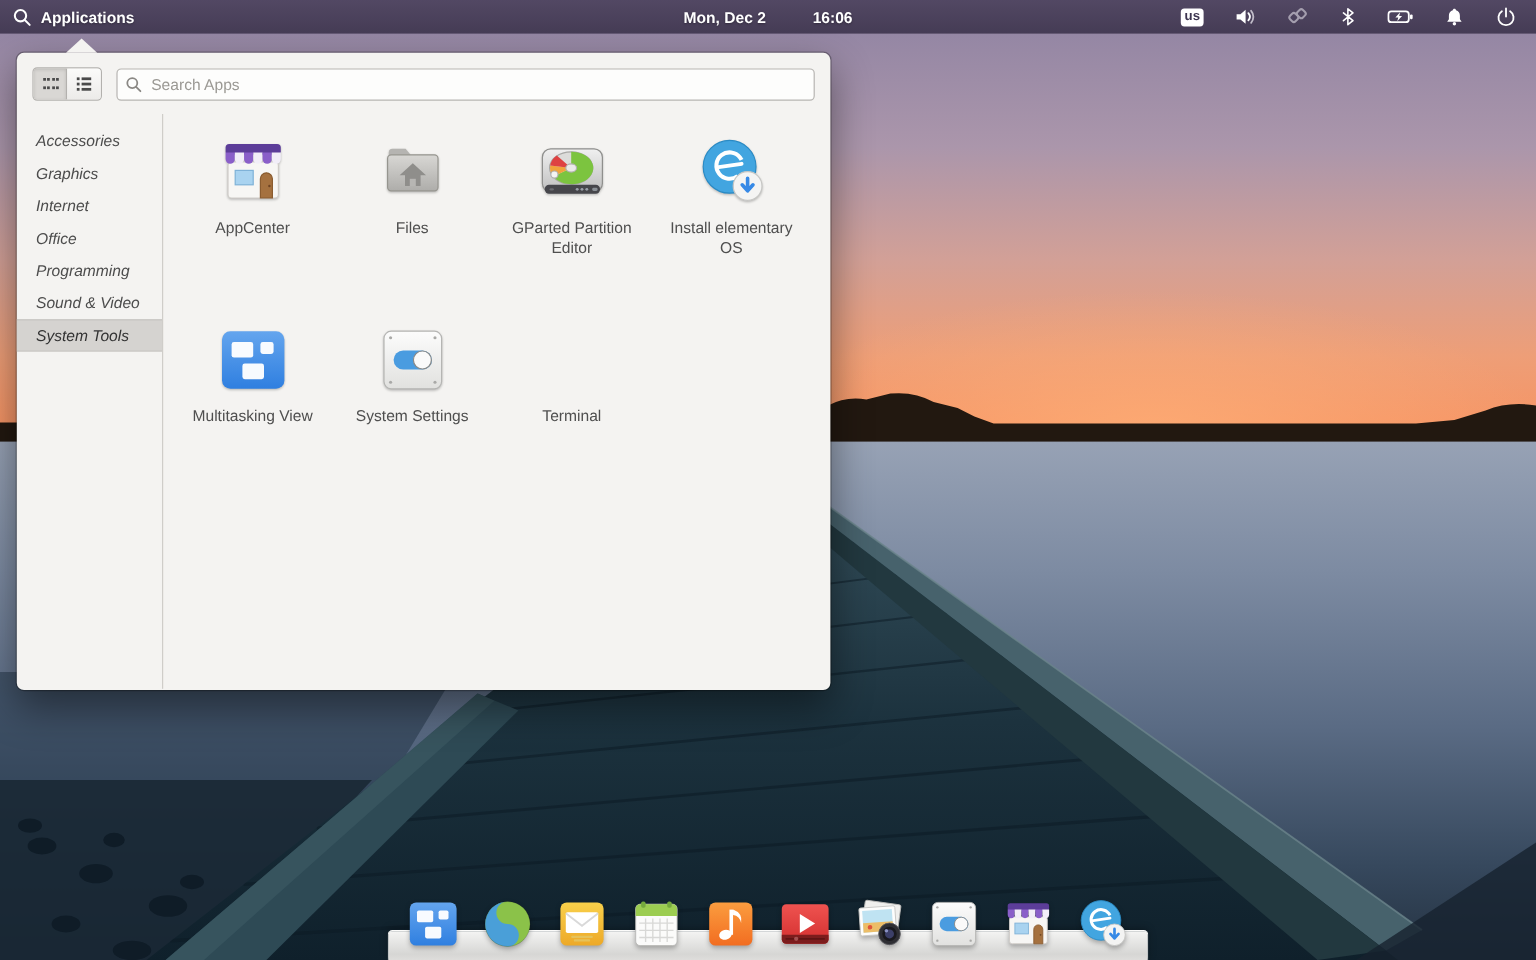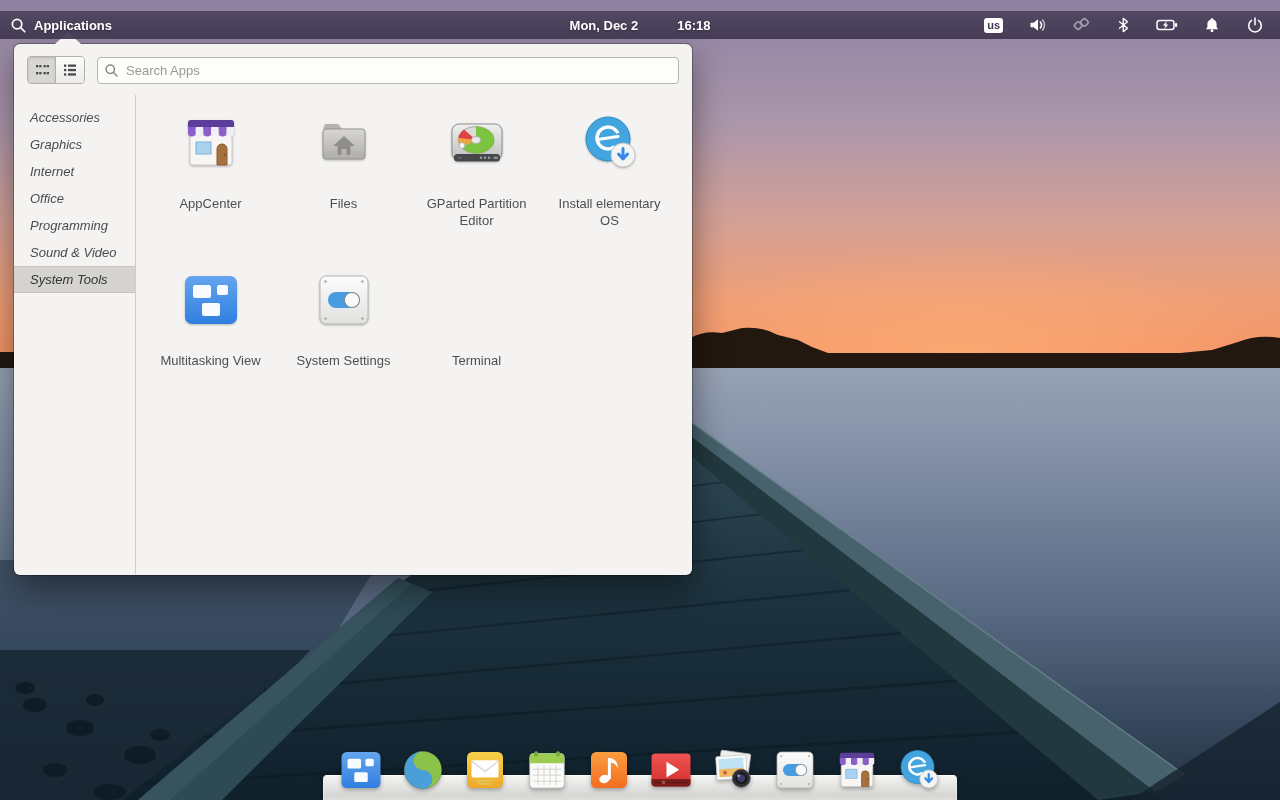--- a/index.html
+++ b/index.html
@@ -3,21 +3,21 @@
 <meta charset="utf-8">
 <style>
   * { margin:0; padding:0; box-sizing:border-box; }
   html,body { width:1280px; height:800px; overflow:hidden; }
   body { font-family:"Liberation Sans","DejaVu Sans",sans-serif; position:relative; background:#5a6a85; }
 
   
   #wallpaper { position:absolute; inset:0; z-index:0; }
 
   
-  #panel { position:absolute; top:11px; left:0; right:0; height:28px; z-index:50;
+  #panel { position:absolute; top:0; left:0; right:0; height:28px; z-index:50;
     background:linear-gradient(rgba(77,67,94,.92), rgba(62,53,78,.92));
     display:flex; align-items:center; color:#fff; font-size:13px; font-weight:bold;
     text-shadow:0 1px 2px rgba(0,0,0,.35); }
   .panel-left { display:flex; align-items:center; gap:7px; padding-left:10px; height:100%; cursor:default; }
   .panel-center { position:absolute; left:50%; transform:translateX(-50%); display:flex; gap:39px; align-items:center; }
   .panel-right { margin-left:auto; display:flex; gap:25px; padding-right:16px; height:100%; }
   .kbd-badge { background:#fff; color:#3d3550; border-radius:3px; padding:0px 3px; font-size:11px; font-weight:bold; line-height:15px; text-shadow:none; }
   .tray-icon { display:flex; align-items:center; }
 
   
@@ -44,21 +44,21 @@
   .cat-item { height:27px; display:flex; align-items:center; padding-left:16px;
     font-size:13px; color:#4c4c4c; cursor:default; }
   .cat-item.selected { background:#d5d3d0; color:#333;
     box-shadow:inset 0 1px 0 #c7c5c2, inset 0 -1px 0 #c7c5c2; }
   .menu-divider { width:1px; background:#cfcdc9; margin-bottom:1px; }
   .app-grid { flex:1; display:grid; grid-template-columns:repeat(4,133px); grid-auto-rows:157px;
     padding:12px 0 0 8px; }
   .app-cell { display:flex; flex-direction:column; align-items:center; cursor:default; }
   .app-icon-box { width:64px; height:64px; margin-top:4px; display:flex; align-items:center; justify-content:center; }
   .app-icon-box svg { filter:drop-shadow(0 1px 1px rgba(0,0,0,.25)); }
-  .app-label { margin-top:20px; font-size:13px; line-height:17px; color:#4f4f4f; text-align:center; max-width:122px; }
+  .app-label { margin-top:6px; font-size:13px; line-height:17px; color:#4f4f4f; text-align:center; max-width:122px; }
 
   
   #dock { position:absolute; left:50%; transform:translateX(-50%); bottom:0; z-index:30; width:634px; height:25px; }
   .dock-shelf { position:absolute; inset:0;
     background:linear-gradient(#f4f4f3,#d6d6d4 80%,#dedddb);
     border-top:1px solid #fbfbfa; border-left:1px solid #e8e8e6; border-right:1px solid #e8e8e6;
     border-radius:4px 4px 0 0; box-shadow:0 -1px 6px rgba(0,0,0,.25); }
   .dock-icons { position:absolute; left:50%; transform:translateX(-50%); bottom:6px;
     display:flex; gap:14px; align-items:flex-end; }
   .dock-item { width:48px; height:48px; cursor:default; }
@@ -295,21 +295,21 @@
 <div id="panel">
   <div class="panel-left">
     <svg width="17" height="17" viewBox="0 0 18 18">
       <circle cx="7.5" cy="7.5" r="5" fill="none" stroke="#fff" stroke-width="1.8"></circle>
       <path d="M11.3 11.3 L15.6 15.6" stroke="#fff" stroke-width="1.8" stroke-linecap="round"></path>
     </svg>
     <span>Applications</span>
   </div>
   <div class="panel-center">
     <span>Mon, Dec 2</span>
-    <span>16:18</span>
+    <span>16:06</span>
   </div>
   <div class="panel-right">
     <span class="tray-icon">
       <span class="kbd-badge">us</span>
     </span>
     <span class="tray-icon">
       <svg width="19" height="18" viewBox="0 0 19 18">
         <path d="M2.5 6.8 h3.2 L10 3.2 v11.6 L5.7 11.2 H2.5 z" fill="#fff"></path>
         <path d="M12.3 6 a4.6 4.6 0 0 1 0 6" fill="none" stroke="#fff" stroke-width="1.5" stroke-linecap="round"></path>
         <path d="M14.6 4 a7.6 7.6 0 0 1 0 10" fill="none" stroke="#e8e5ee" stroke-width="1.5" stroke-linecap="round" opacity="0.75"></path>

